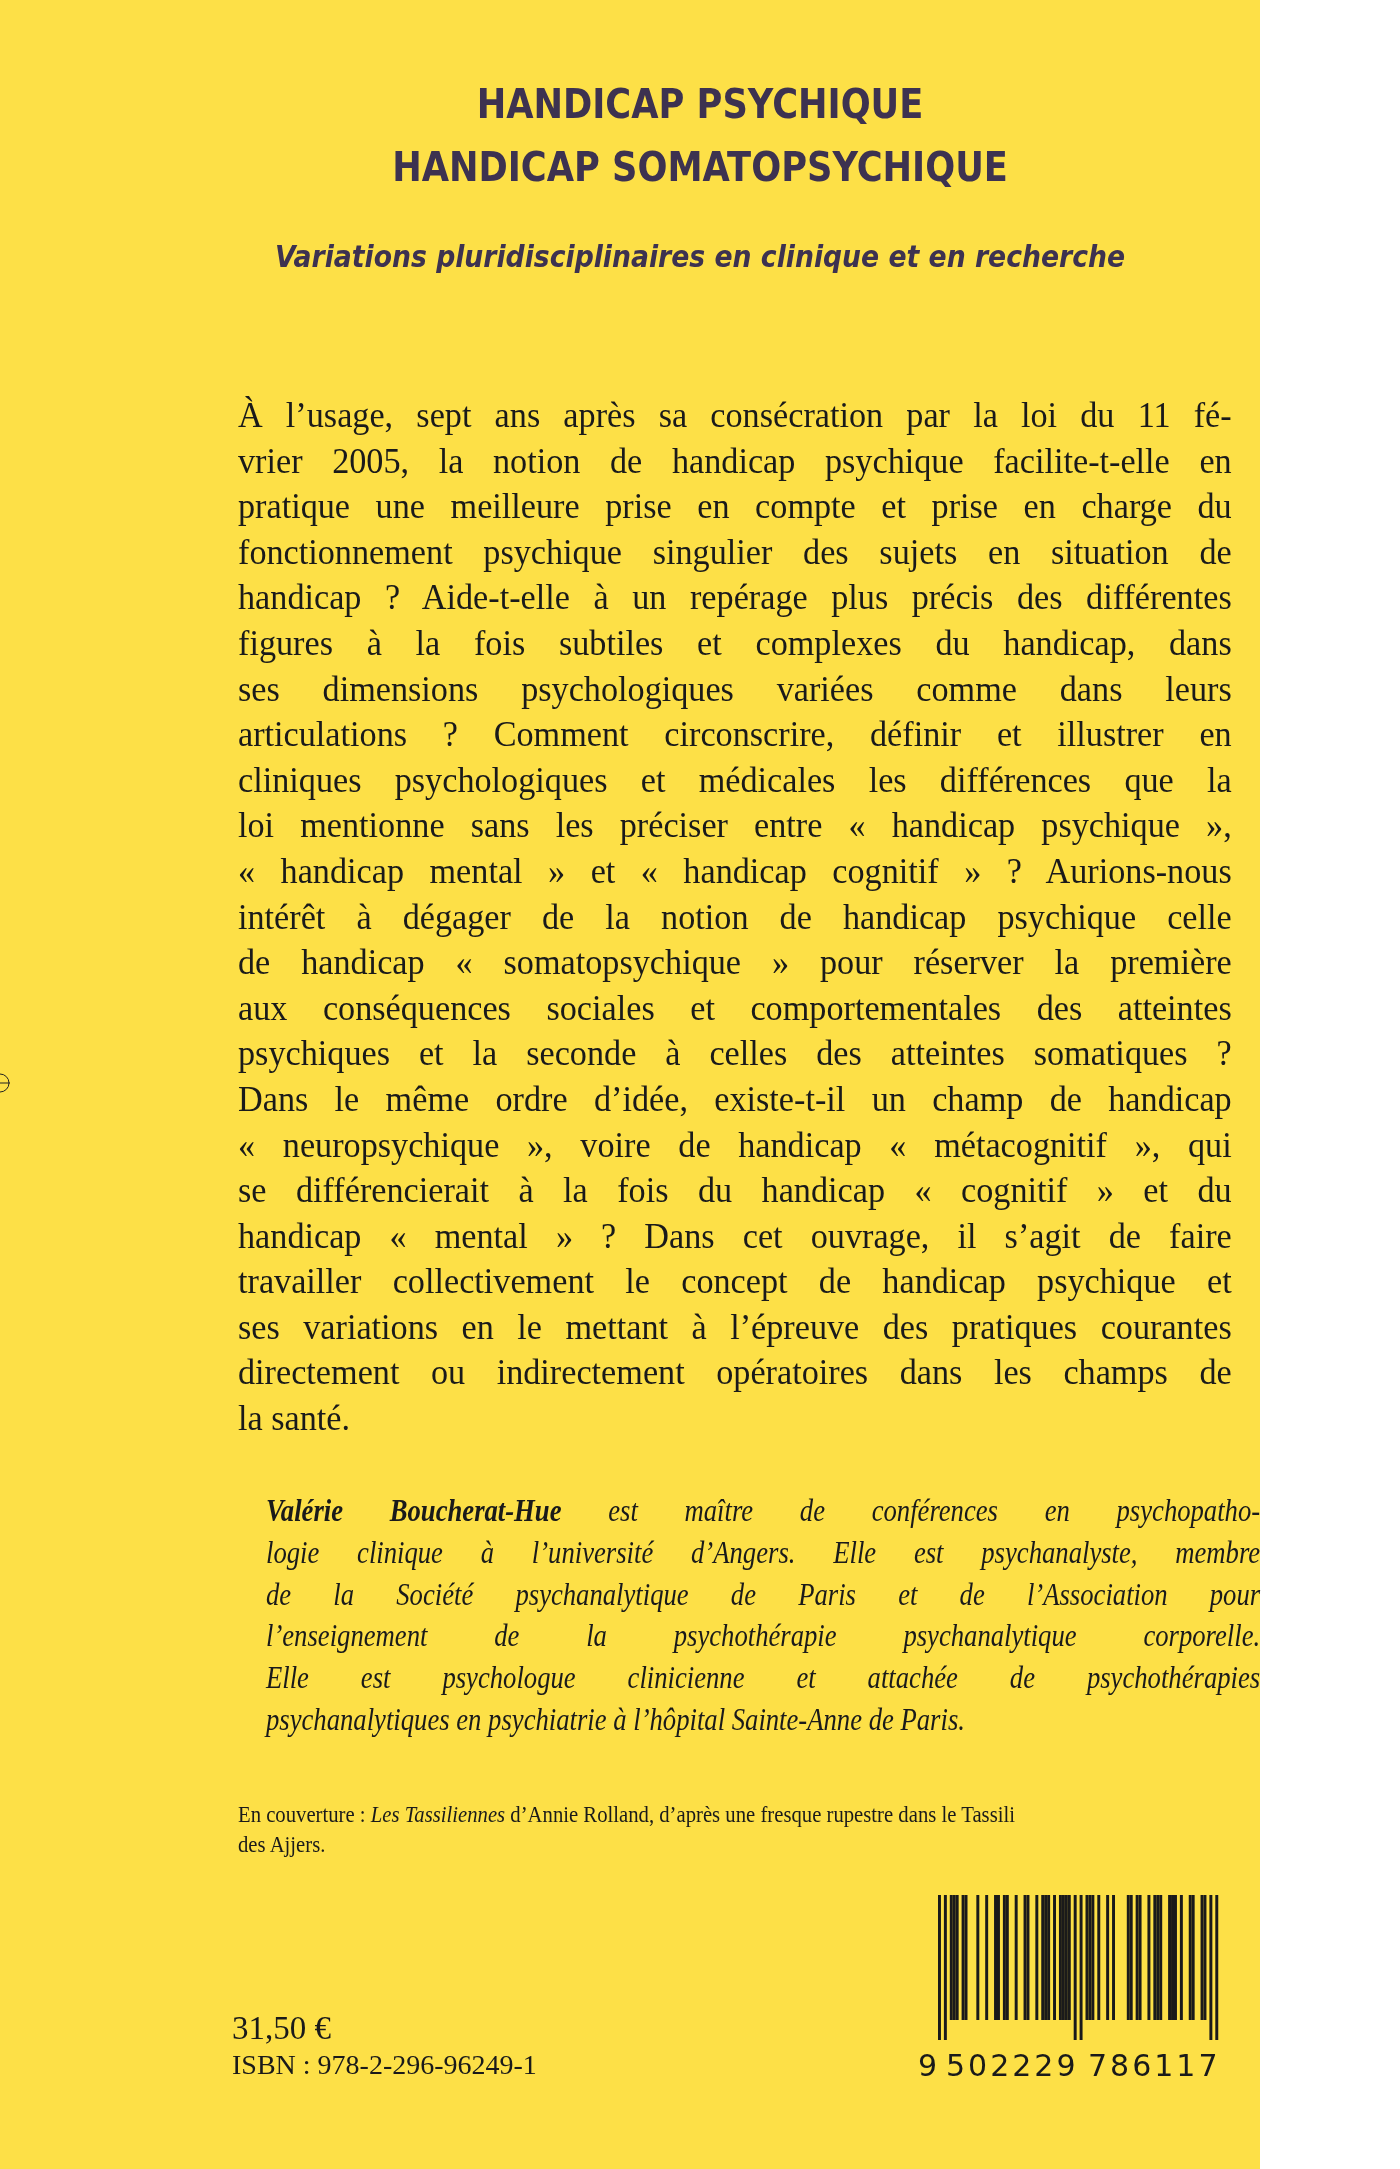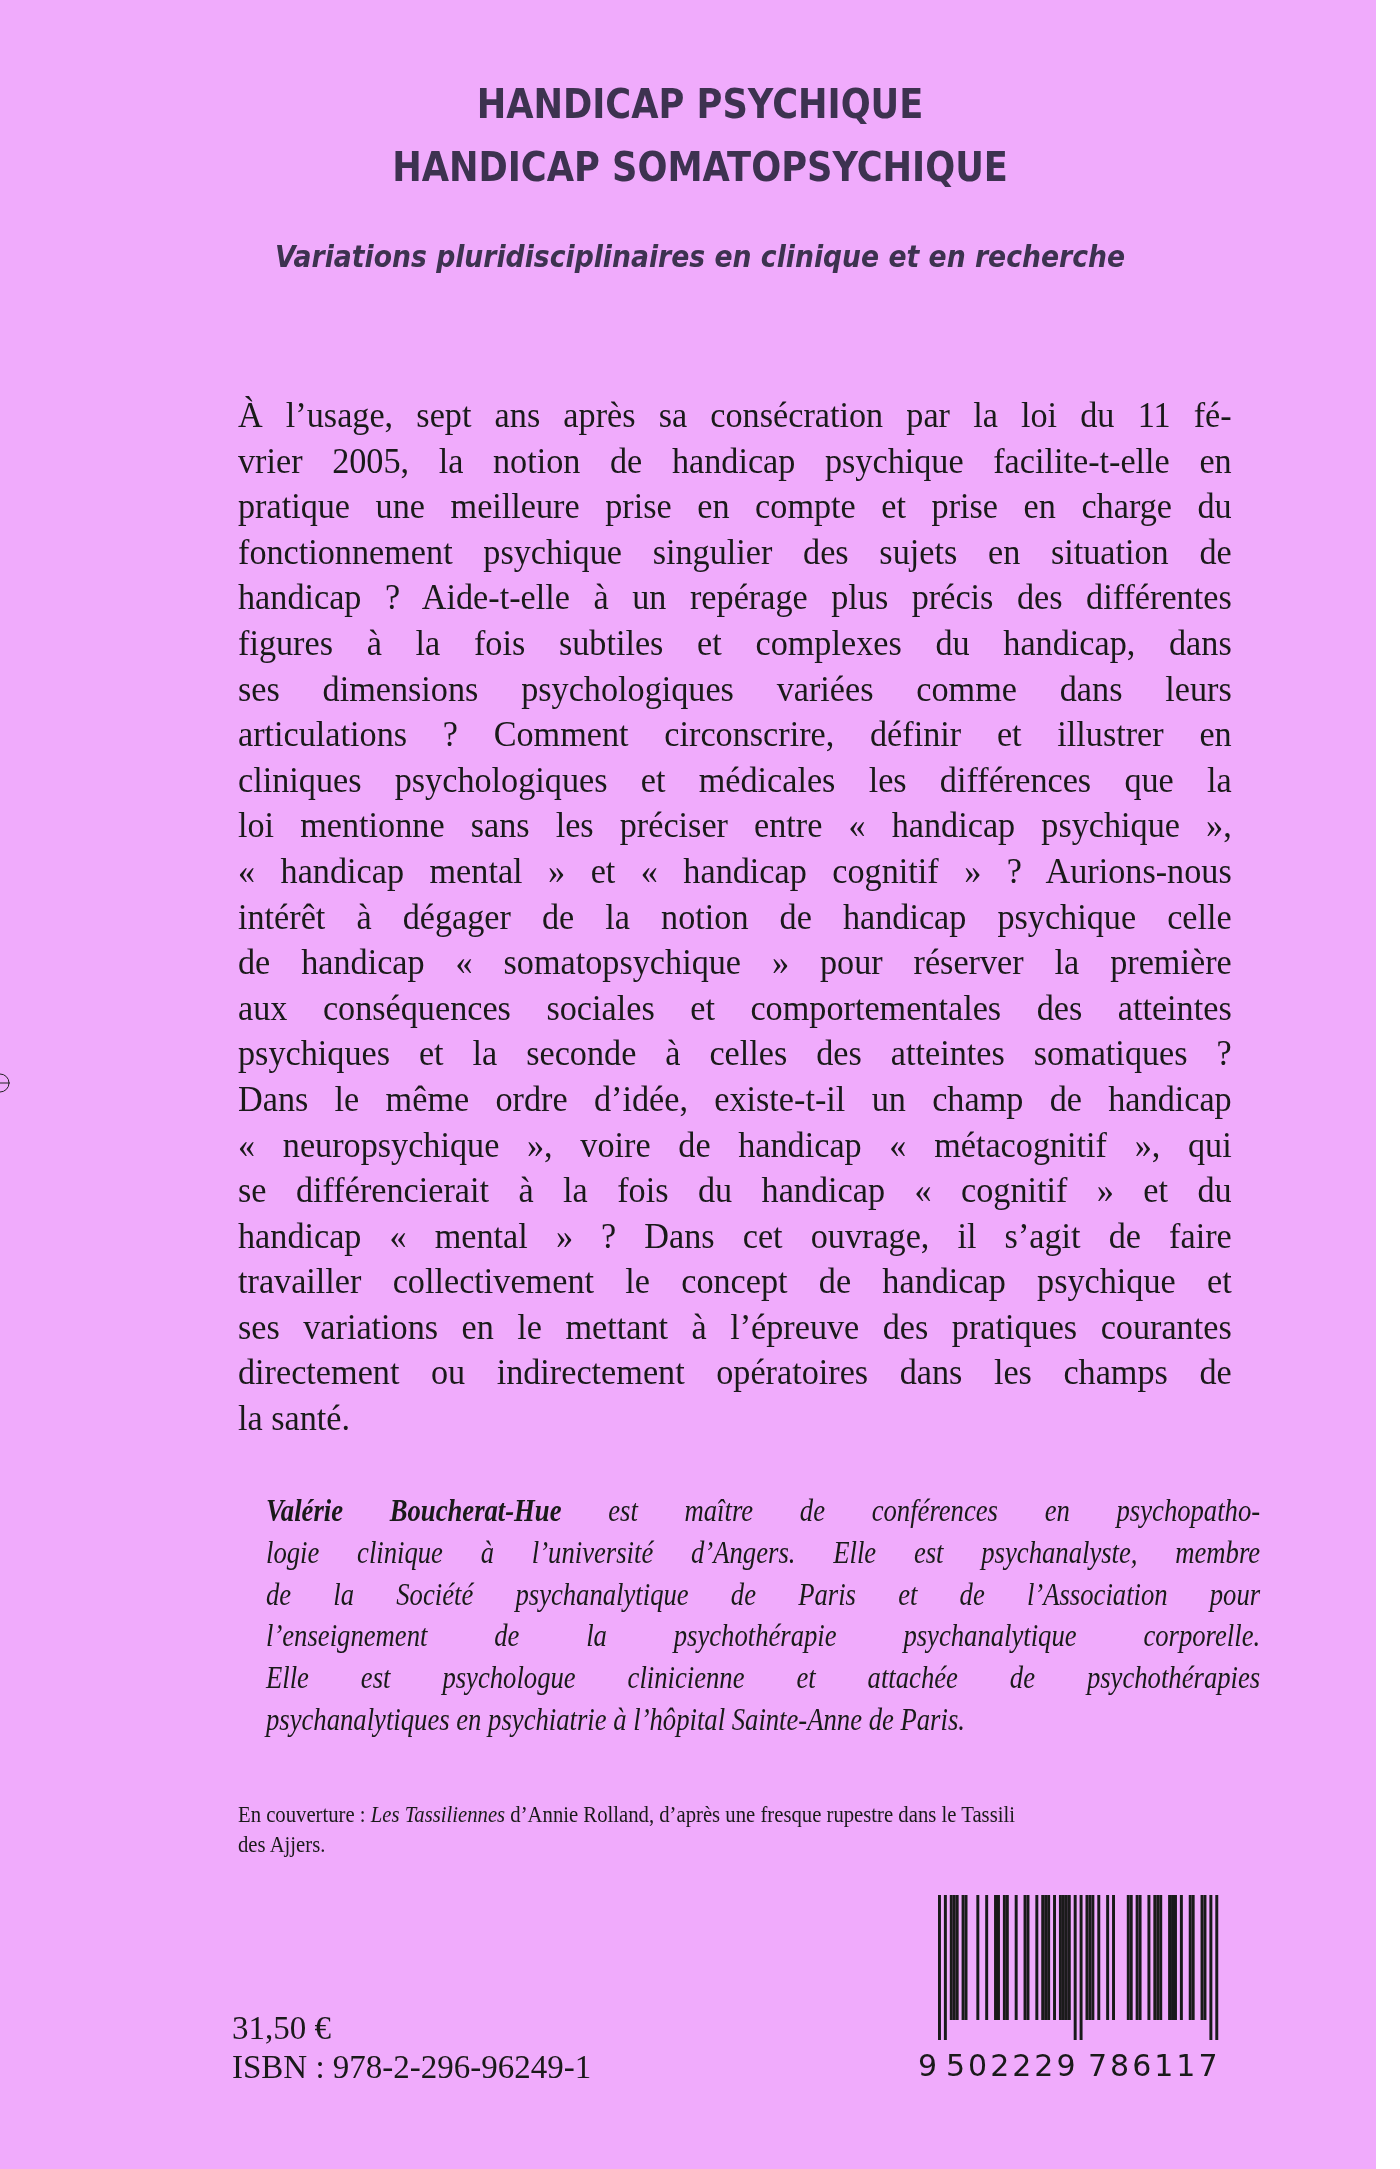--- a/index.html
+++ b/index.html
@@ -1,17 +1,17 @@
 <!DOCTYPE html>
 <html><head>
   <meta charset="utf-8">
   <style>
     html, body { margin: 0; padding: 0; background: #ffffff; }
     body { width: 1400px; height: 2169px; position: relative; overflow: hidden; }
-    .page { position: absolute; left: 0; top: 0; width: 1376px; height: 2169px; background: #f0abfc; }
+    .page { position: absolute; left: 0; top: 0; width: 1260px; height: 2169px; background: #fde047; }
 
     .title-line {
       position: absolute; left: 0; width: 1400px; text-align: center;
       font-family: "DejaVu Sans", sans-serif; font-weight: bold;
       color: #3d3250; font-size: 41px; letter-spacing: 0px;
       transform: scaleX(0.86); transform-origin: center;
     }
     #title1 { top: 80px; }
     #title2 { top: 143px; }
 
@@ -55,21 +55,21 @@
     }
     .cover-credit .line { display: block; white-space: nowrap; }
     .cover-credit i { font-style: italic; }
 
     .price {
       position: absolute; left: 232px; top: 2010px;
       font-family: "Liberation Serif", serif; color: #1a1a1a; font-size: 33px;
     }
     .isbn {
       position: absolute; left: 232px; top: 2049px;
-      font-family: "Liberation Serif", serif; color: #1a1a1a; font-size: 33px;
+      font-family: "Liberation Serif", serif; color: #1a1a1a; font-size: 28px;
     }
 
     .barcode-wrap { position: absolute; left: 930px; top: 1895px; width: 300px; height: 125px; }
     .barcode-svg { position: absolute; left: 8px; top: 0; }
     .barcode-digits {
       position: absolute; top: 2048px; left: 918px; width: 320px;
       font-family: "DejaVu Sans", sans-serif; font-size: 30px; color: #1a1a1a;
       letter-spacing: 3px; white-space: nowrap;
     }
     .bd-first { position: absolute; left: 0; }

